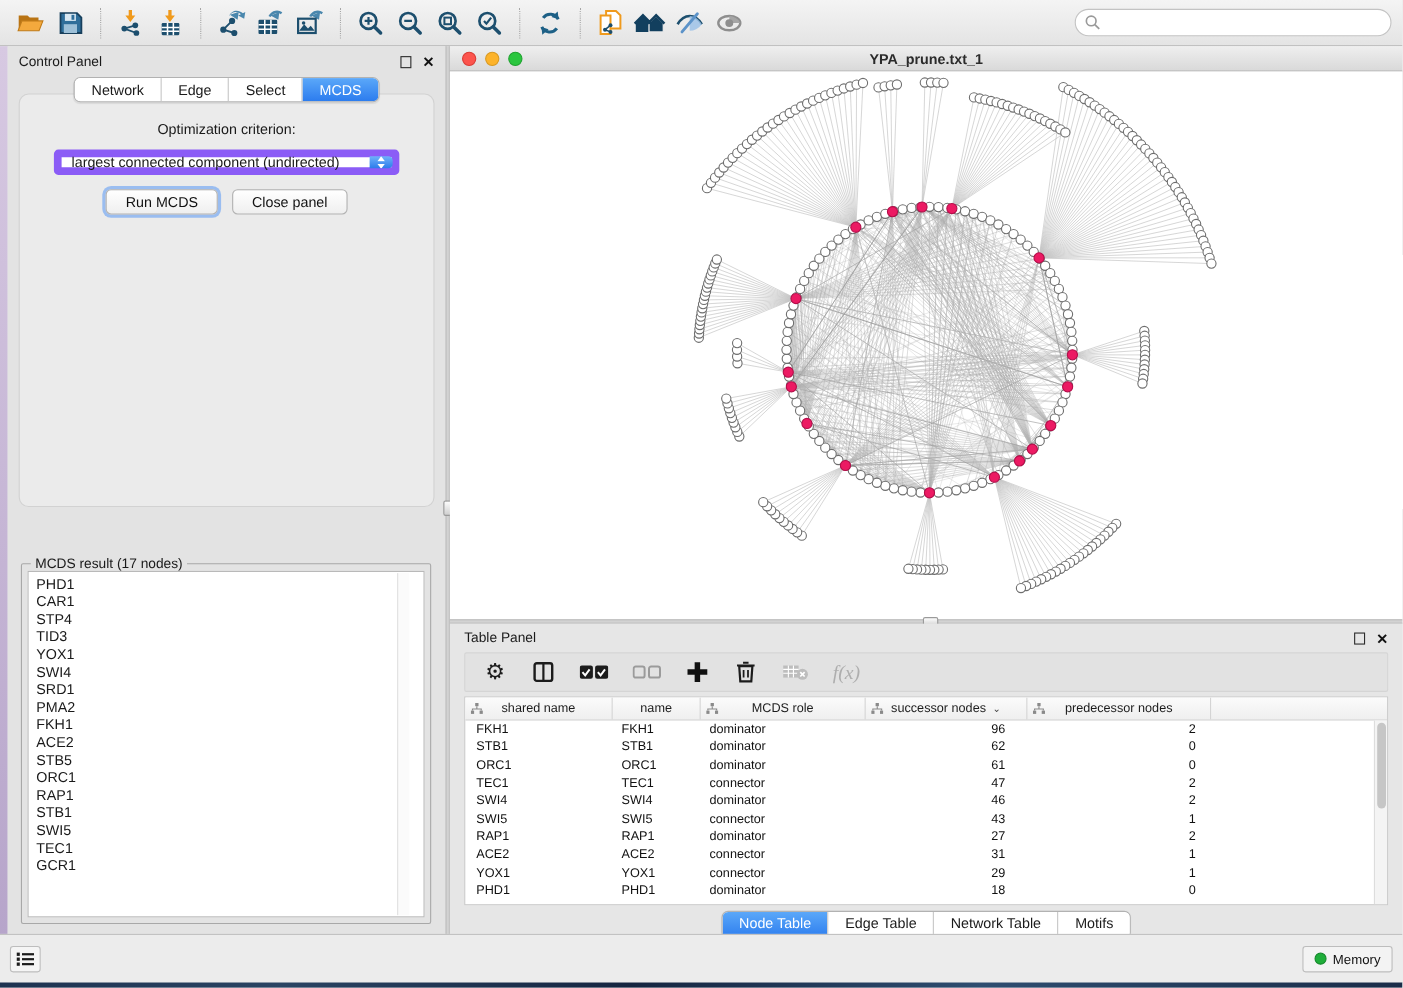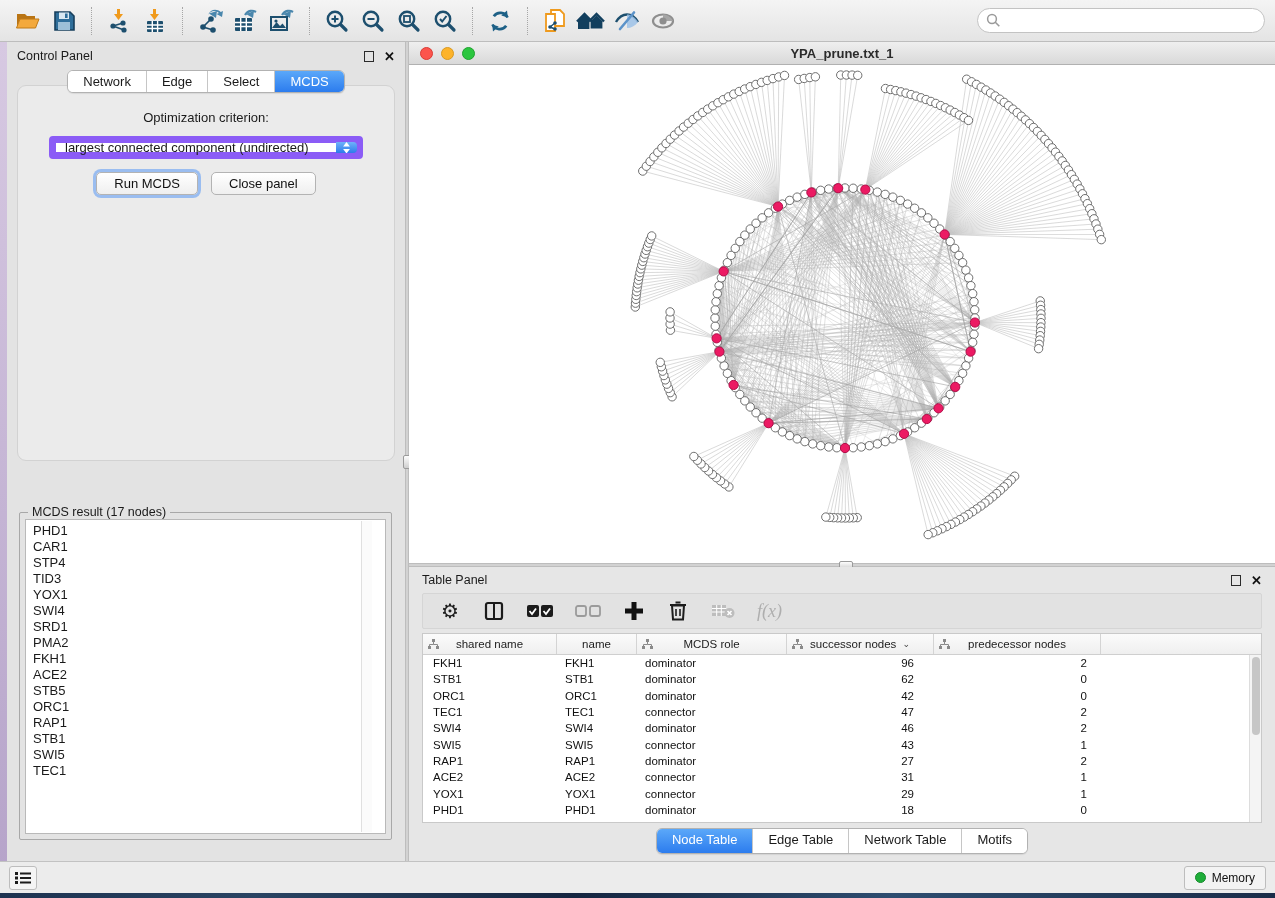--- a/index.html
+++ b/index.html
@@ -93,21 +93,21 @@
   .th .attr-icon { position:absolute; left:5px; top:5px; }
   .th .sort { margin-left:6px; font-size:9px; color:#444; }
   .tbody { position:absolute; top:21px; left:0; right:12px; bottom:0; overflow:hidden; }
   .tr { display:flex; height:16.3px; align-items:center; }
   .td { font-size:11.5px; color:#111; flex-shrink:0; white-space:nowrap; overflow:hidden; }
   .td.num { text-align:right; }
   .tscroll { position:absolute; top:21px; right:0; bottom:0; width:12px; background:#f4f4f4; border-left:1px solid #ddd; }
   .tthumb { position:absolute; top:2px; left:2px; width:8px; height:78px; background:#c6c6c6; border-radius:4px; }
   .tp-tabs { height:26px; display:flex; justify-content:center; margin-top:5px; }
   
-  .statusbar { position:absolute; left:0; right:0; bottom:5px; height:32px; background:#ececec;
+  .statusbar { position:absolute; left:0; right:0; bottom:5px; height:44px; background:#ececec;
     border-top:1px solid #c2c2c2; display:flex; align-items:center; padding:0 9px; }
   .sb-list-btn { width:28px; height:24px; border:1px solid #bdbdbd; background:#f5f5f5; border-radius:3px;
     display:flex; align-items:center; justify-content:center; }
   .sb-memory { margin-left:auto; height:24px; border:1px solid #bdbdbd; background:#f3f3f3; border-radius:3px;
     display:flex; align-items:center; gap:6px; padding:0 10px; font-size:12px; color:#111; }
   .mem-dot { width:11px; height:11px; border-radius:50%; background:#1fae3a; border:1px solid #158a2c; }
 </style>
 </head>
 <body>
 
@@ -310,20 +310,21 @@
           <div>SRD1</div>
           <div>PMA2</div>
           <div>FKH1</div>
           <div>ACE2</div>
           <div>STB5</div>
           <div>ORC1</div>
           <div>RAP1</div>
           <div>STB1</div>
           <div>SWI5</div>
           <div>TEC1</div>
+          <div>GCR1</div>
         </div>
     </div>
   </div>
 
   <div class="v-splitter">
     <div class="v-handle"></div>
   </div>
 
   <div class="right-col">
     <div class="network-window">
@@ -1480,21 +1481,21 @@
               <div class="td" style="width: 134px; padding-left: 10px;">STB1</div>
               <div class="td" style="width: 80px; padding-left: 8px;">STB1</div>
               <div class="td" style="width: 150px; padding-left: 8px;">dominator</div>
               <div class="td num" style="width: 147px; padding-right: 20px;">62</div>
               <div class="td num" style="width: 167px; padding-right: 14px;">0</div>
             </div>
             <div class="tr">
               <div class="td" style="width: 134px; padding-left: 10px;">ORC1</div>
               <div class="td" style="width: 80px; padding-left: 8px;">ORC1</div>
               <div class="td" style="width: 150px; padding-left: 8px;">dominator</div>
-              <div class="td num" style="width: 147px; padding-right: 20px;">42</div>
+              <div class="td num" style="width: 147px; padding-right: 20px;">61</div>
               <div class="td num" style="width: 167px; padding-right: 14px;">0</div>
             </div>
             <div class="tr">
               <div class="td" style="width: 134px; padding-left: 10px;">TEC1</div>
               <div class="td" style="width: 80px; padding-left: 8px;">TEC1</div>
               <div class="td" style="width: 150px; padding-left: 8px;">connector</div>
               <div class="td num" style="width: 147px; padding-right: 20px;">47</div>
               <div class="td num" style="width: 167px; padding-right: 14px;">2</div>
             </div>
             <div class="tr">

